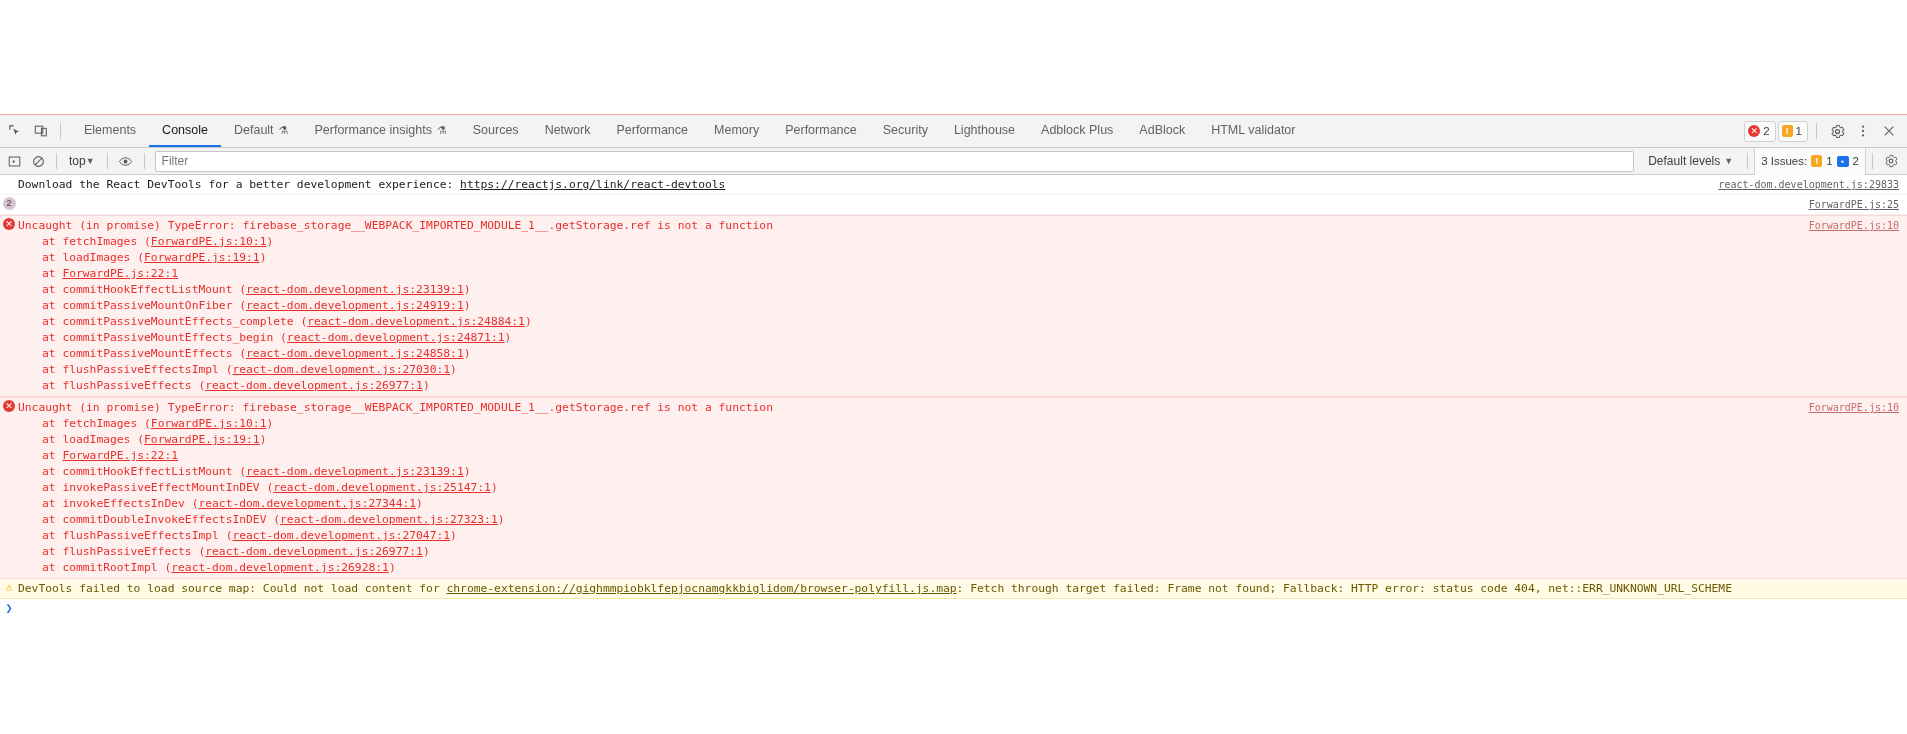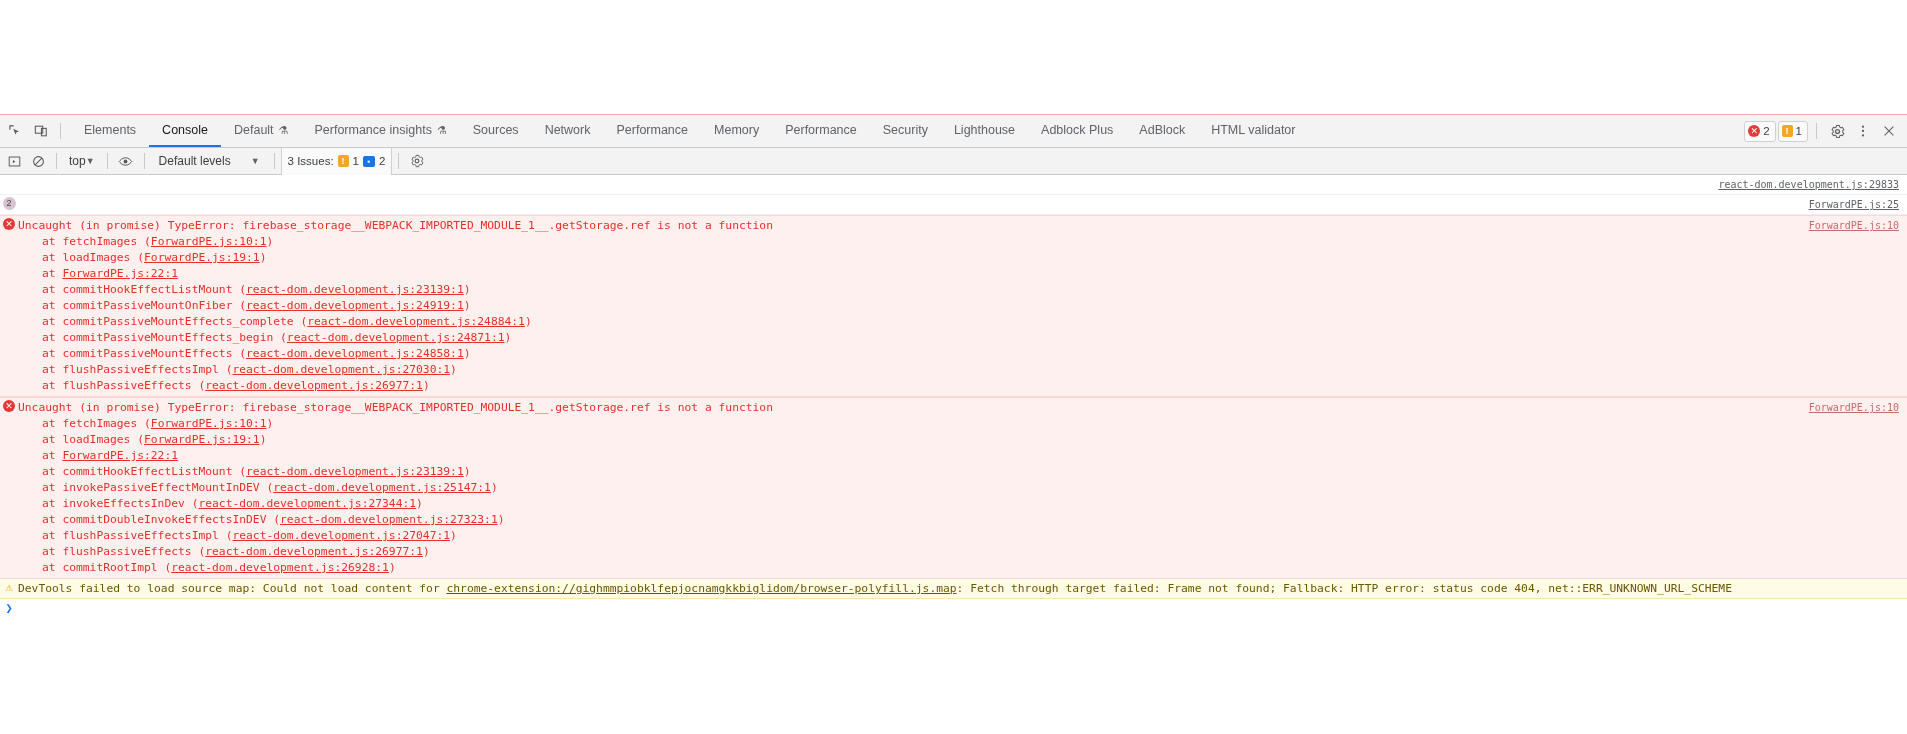--- a/index.html
+++ b/index.html
@@ -185,21 +185,21 @@
     padding: 0 6px;
     font-size: 12px;
     color: #202124;
     font-family: "Liberation Sans", sans-serif;
     outline: none;
   }
   .filter-input::placeholder { color: #757575; }
   .levels-select {
     display: flex;
     align-items: center;
-    gap: 20px;
+    gap: 4px;
     padding: 0 8px;
     color: #3c4043;
     font-size: 12px;
     white-space: nowrap;
   }
   .issues-pill {
     display: flex;
     align-items: center;
     gap: 4px;
     border: 1px solid #d0d0d0;
@@ -447,20 +447,21 @@
       <span class="caret">▼</span>
     </div>
     <div class="vsep"></div>
     <div class="fb-btn">
       <svg width="15" height="15" viewBox="0 0 18 16">
         <path d="M9 3.5C5 3.5 2.2 7 1.5 8c.7 1 3.5 4.5 7.5 4.5S15.8 9 16.5 8C15.8 7 13 3.5 9 3.5z" fill="none" stroke="#5a5a5a" stroke-width="1.2"></path>
         <circle cx="9" cy="8" r="2.3" fill="#5a5a5a"></circle>
       </svg>
     </div>
     <div class="vsep"></div>
+    <input class="filter-input" type="text" placeholder="Filter" style="">
     <div class="levels-select">
       <span>Default levels</span>
       <span class="caret">▼</span>
     </div>
     <div class="vsep"></div>
     <div class="issues-pill">
       <span>3 Issues:</span>
       <span class="sq-warn">!</span>
       <span>1</span>
       <span class="sq-info">▪</span>
@@ -471,20 +472,21 @@
       <svg width="14" height="14" viewBox="0 0 16 16">
         <path d="M8 5.2a2.8 2.8 0 100 5.6 2.8 2.8 0 000-5.6zm0 4.2a1.4 1.4 0 110-2.8 1.4 1.4 0 010 2.8z" fill="#5f6368"></path>
         <path d="M13.6 8c0-.3 0-.6-.1-.9l1.3-1-1.5-2.6-1.5.6a5.6 5.6 0 00-1.5-.9L10 1.5H7l-.3 1.7c-.6.2-1 .5-1.5.9l-1.5-.6L2.2 6.1l1.3 1a5.5 5.5 0 000 1.8l-1.3 1 1.5 2.6 1.5-.6c.5.4.9.7 1.5.9l.3 1.7h3l.3-1.7c.6-.2 1-.5 1.5-.9l1.5.6 1.5-2.6-1.3-1c.1-.3.1-.6.1-.9z" fill="none" stroke="#5f6368" stroke-width="1.1"></path>
       </svg>
     </div>
   </div>
 
   <div class="console-body" id="console-body">
       <div class="msg info">
         <div class="gutter"></div>
+        <div class="content"><span>Download the React DevTools for a better development experience: </span><a class="inline-link">https://reactjs.org/link/react-devtools</a></div>
         <a class="srclink">react-dom.development.js:29833</a>
       </div>
       <div class="msg undef">
         <div class="gutter">
           <span class="badge-count">2</span>
         </div>
         <a class="srclink">ForwardPE.js:25</a>
       </div>
       <div class="msg error">
         <div class="gutter">

